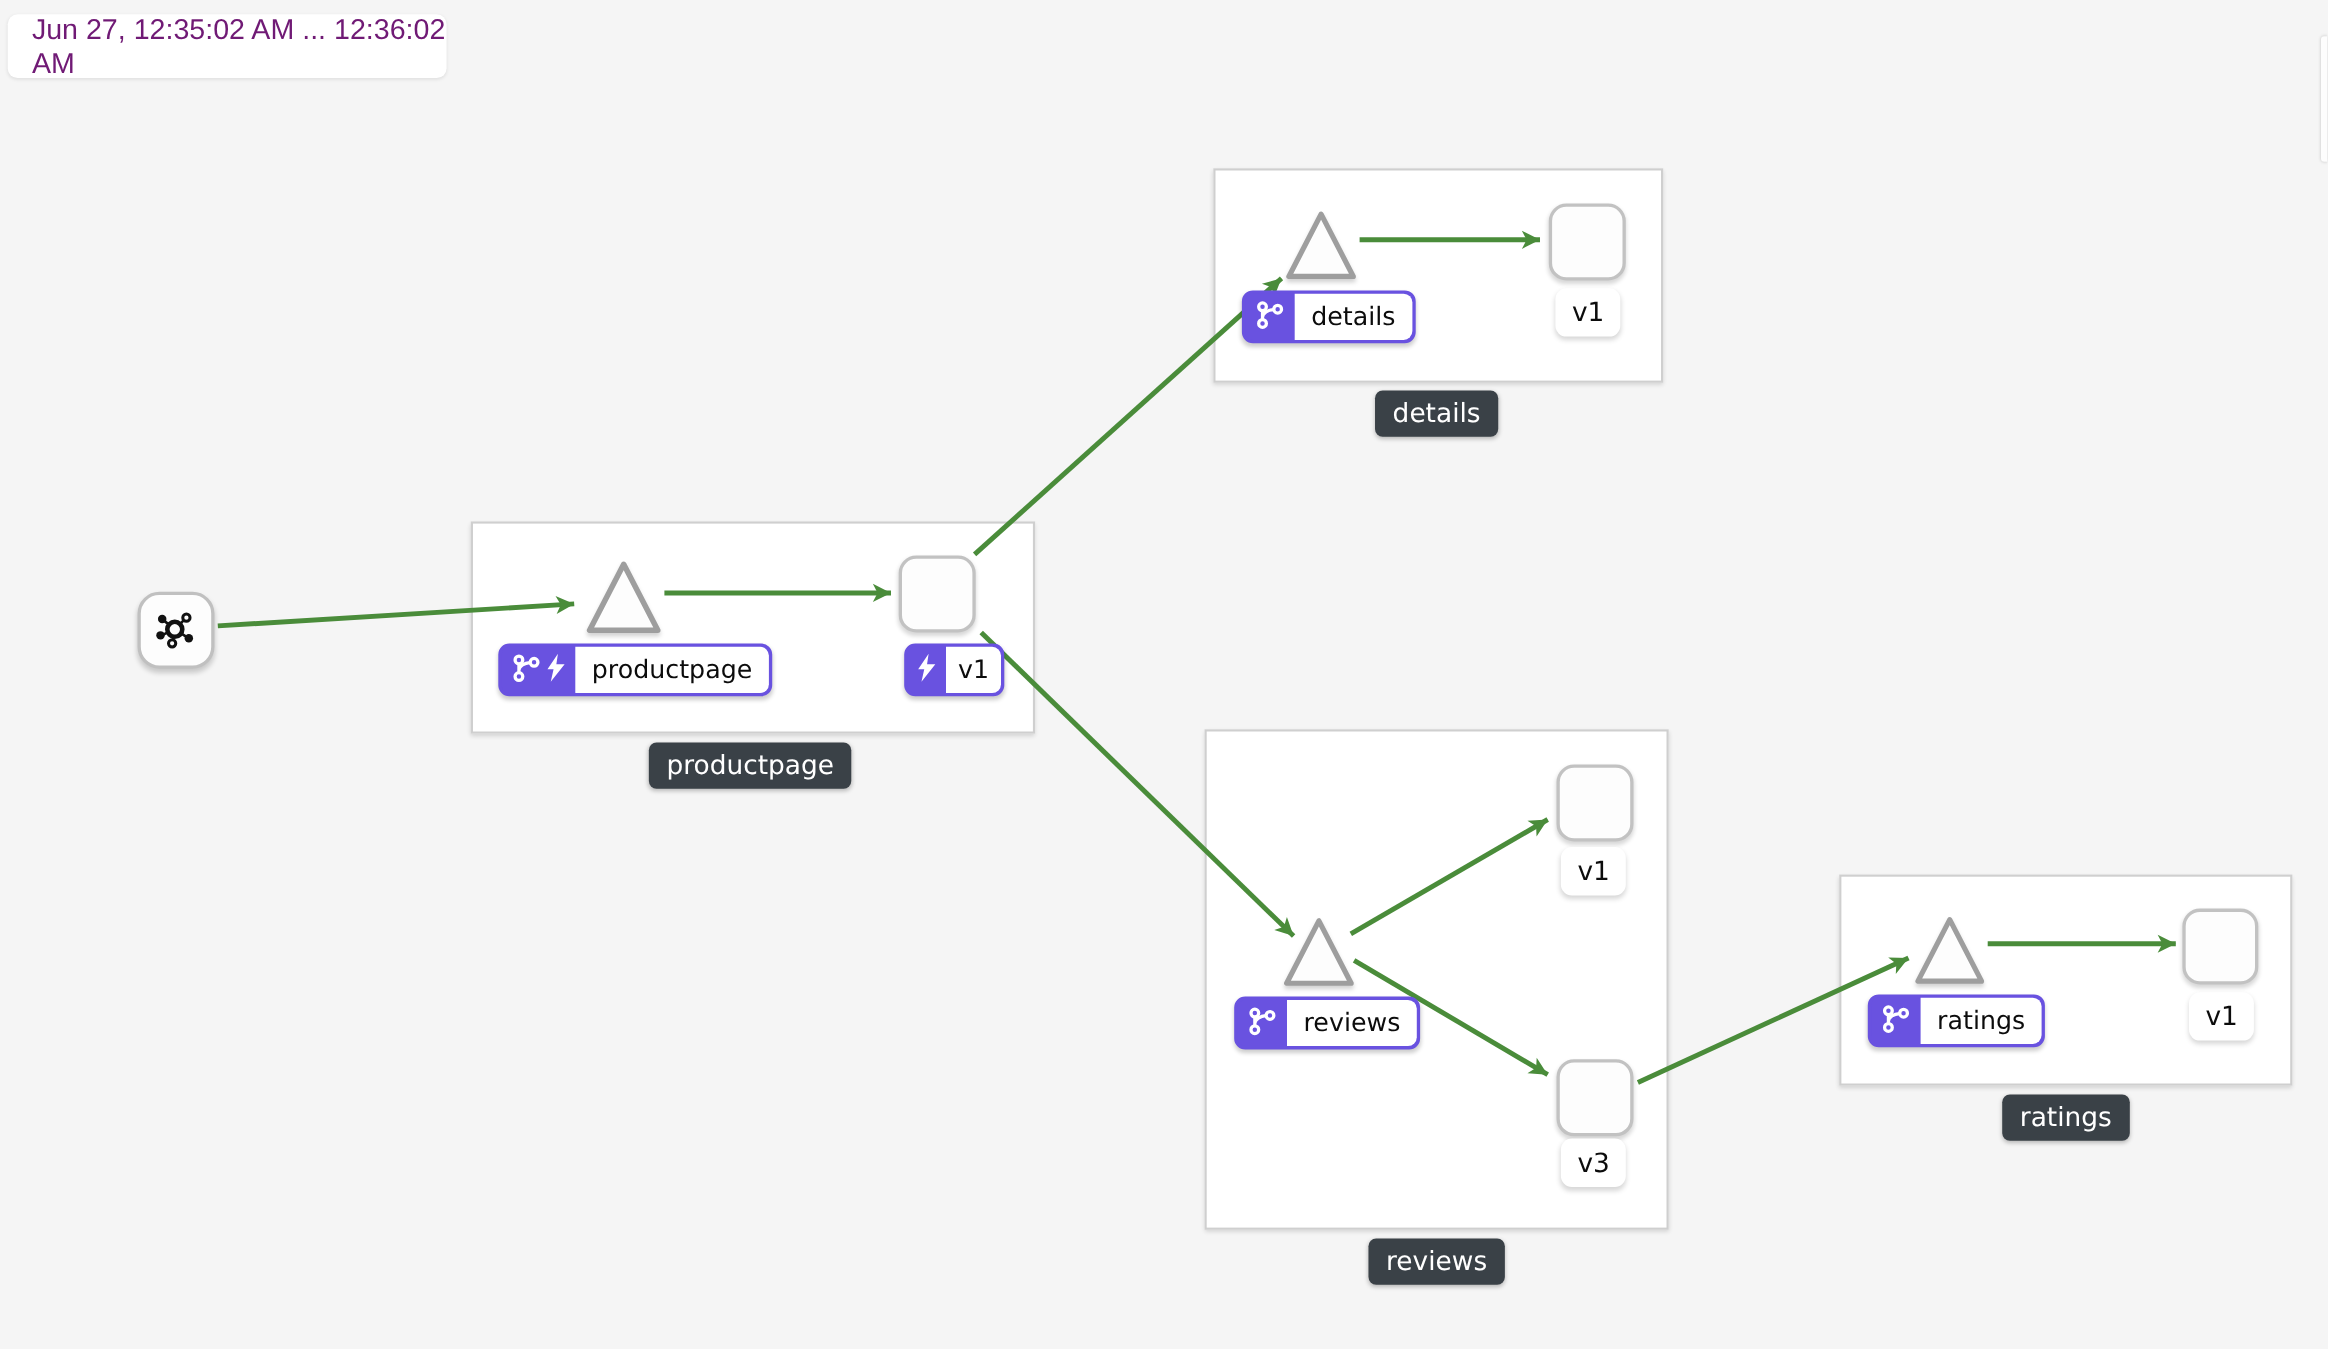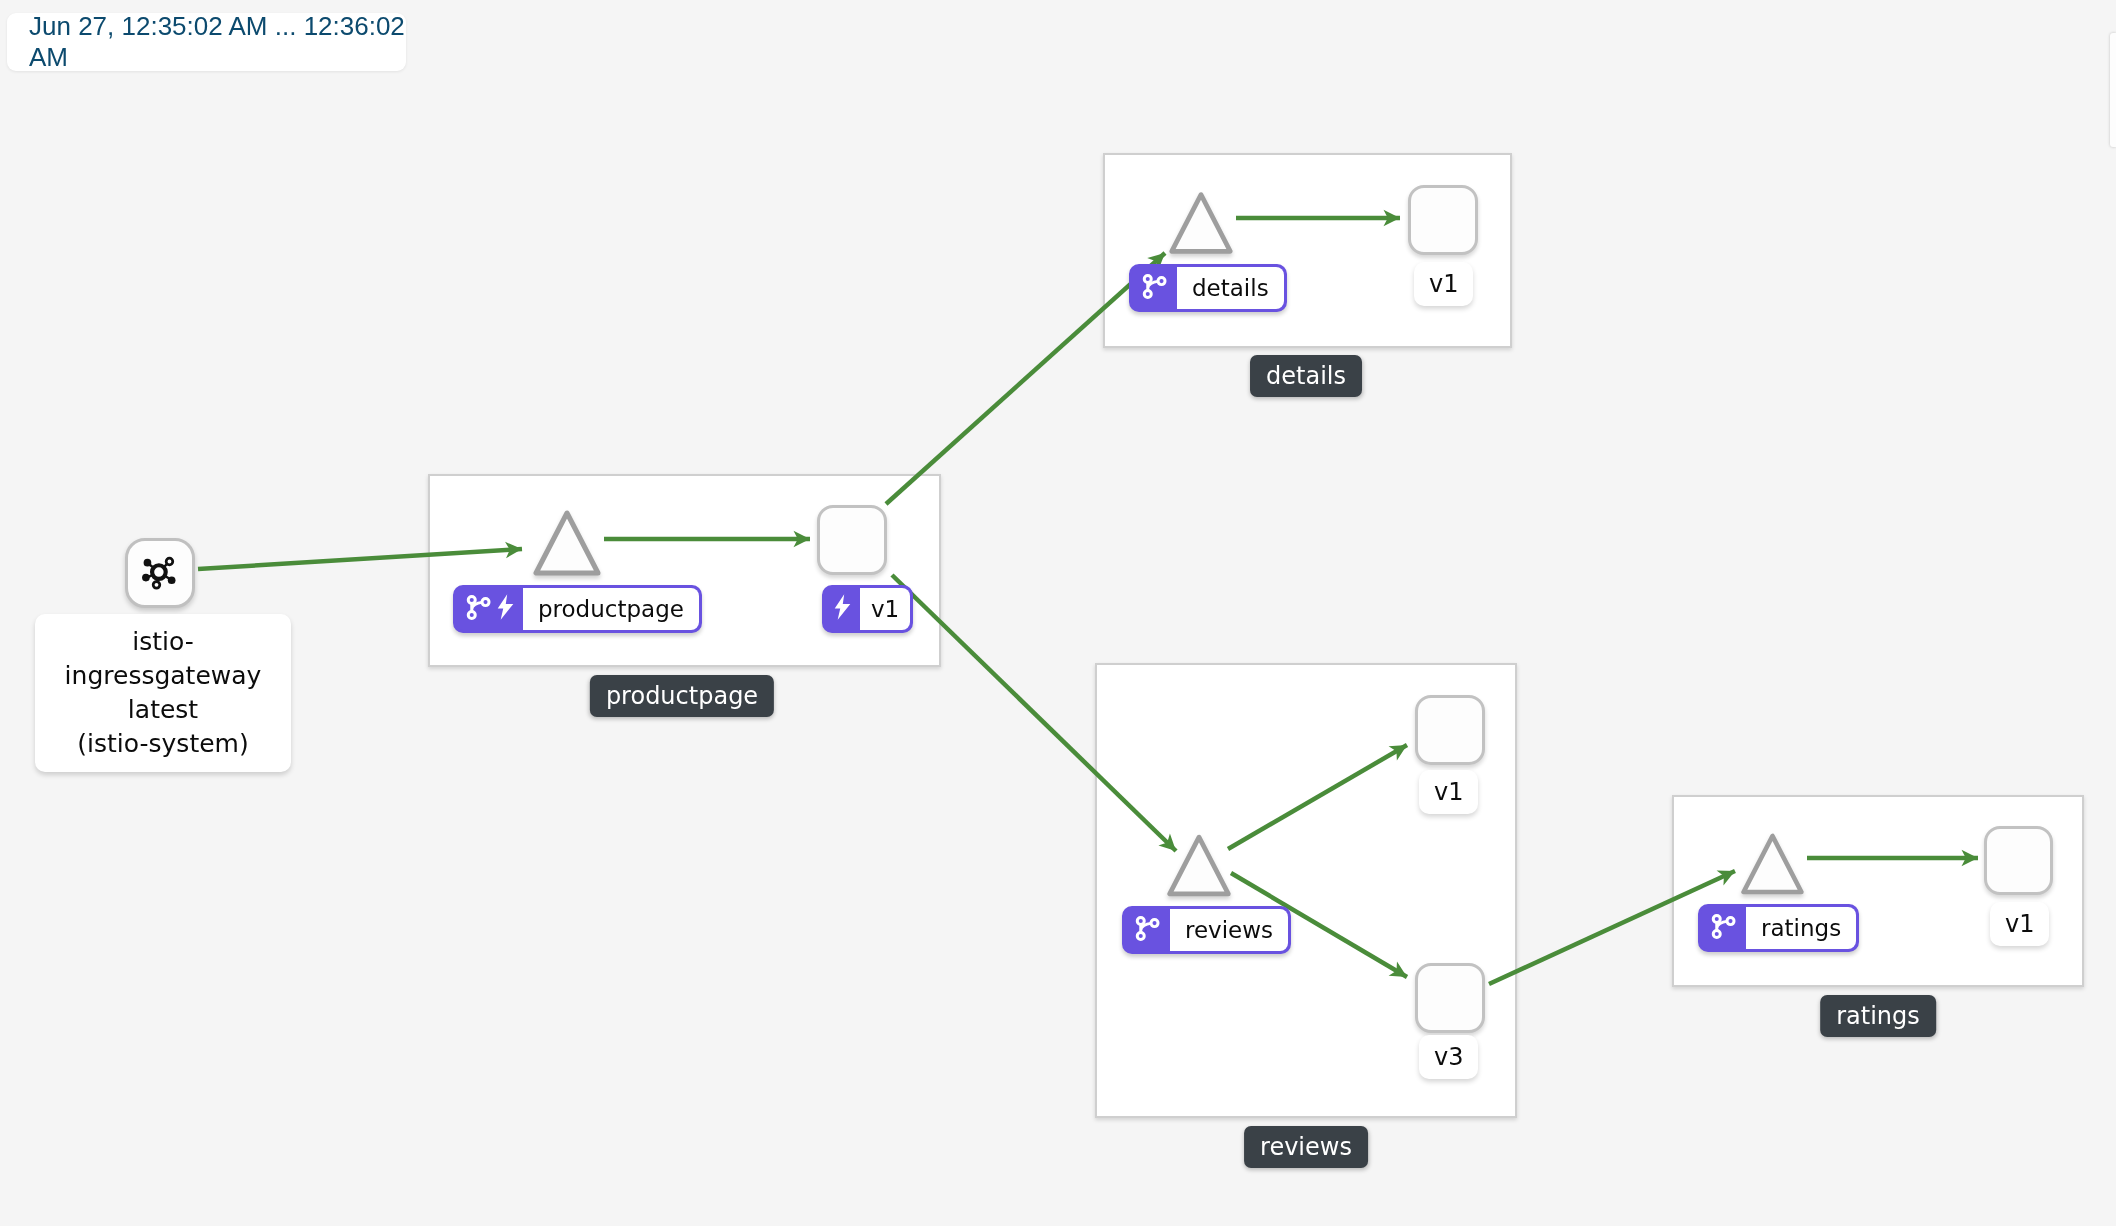--- a/index.html
+++ b/index.html
@@ -5,21 +5,21 @@
   * { margin:0; padding:0; box-sizing:border-box; }
   html,body { width:2116px; height:1226px; overflow:hidden; }
   body { font-family:"DejaVu Sans","Liberation Sans",sans-serif; background:#f5f5f5; }
   .canvas { position:relative; width:2116px; height:1226px; background:#f5f5f5; }
 
   
   .time-chip {
     position:absolute; left:7px; top:13px; width:399px; height:58px;
     background:#ffffff; border-radius:9px; box-shadow:0 1px 3px rgba(0,0,0,.08);
     display:flex; align-items:center; padding-left:22px;
-    font-family:"Liberation Sans",sans-serif; font-size:26px; color:#0c4a6e;
+    font-family:"Liberation Sans",sans-serif; font-size:26px; color:#701a75;
   }
 
   
   .group-box {
     position:absolute; background:#ffffff; border:2px solid #cfcfcf;
     box-shadow:0 2px 4px rgba(0,0,0,.14);
   }
 
   
   .wl-node {
@@ -133,25 +133,20 @@
           </g>
           <circle cx="19" cy="21" r="6.2" fill="#fdfdfd" stroke="#111111" stroke-width="3.8"></circle>
           <circle cx="28.6" cy="11.4" r="3" fill="#fdfdfd" stroke="#111111" stroke-width="2.5"></circle>
           <circle cx="16.8" cy="32.6" r="3" fill="#fdfdfd" stroke="#111111" stroke-width="2.5"></circle>
           <circle cx="8.6" cy="12.4" r="3.5" fill="#111111"></circle>
           <circle cx="7.2" cy="26" r="3.5" fill="#111111"></circle>
           <circle cx="30.6" cy="28.4" r="3.5" fill="#111111"></circle>
         </svg>
       </span>
     </div>
-    <div class="gw-label">
-      <div>istio-ingressgateway</div>
-      <div>latest</div>
-      <div>(istio-system)</div>
-    </div>
 
     <svg class="svc-tri" style="left:530px; top:507px;" width="74" height="72" viewBox="0 0 74 72">
       <polygon points="37,6 6,66 68,66"></polygon>
     </svg>
     <div class="wl-node" style="left:817px; top:505px; width:70px; height:70px;"></div>
 
     <div class="badge" style="left:453px; top:585px; background:#6952e0; border:3px solid #6952e0;">
       <span class="icons">
         <span>
           <svg width="27" height="27" viewBox="0 0 20 20">

